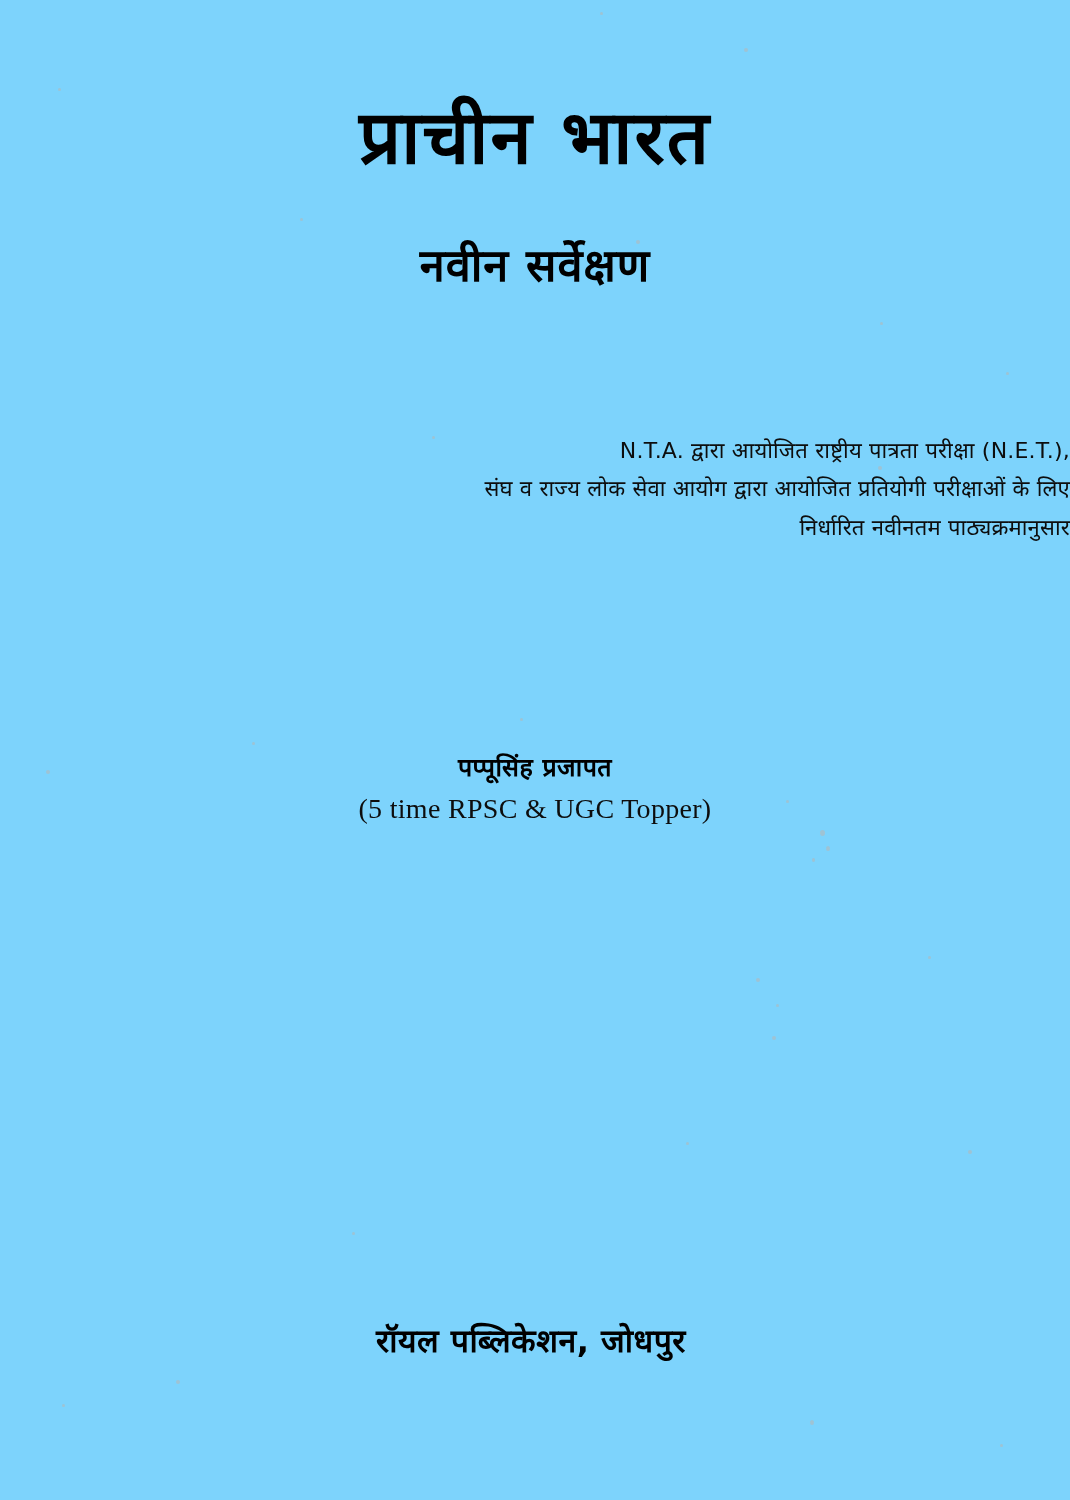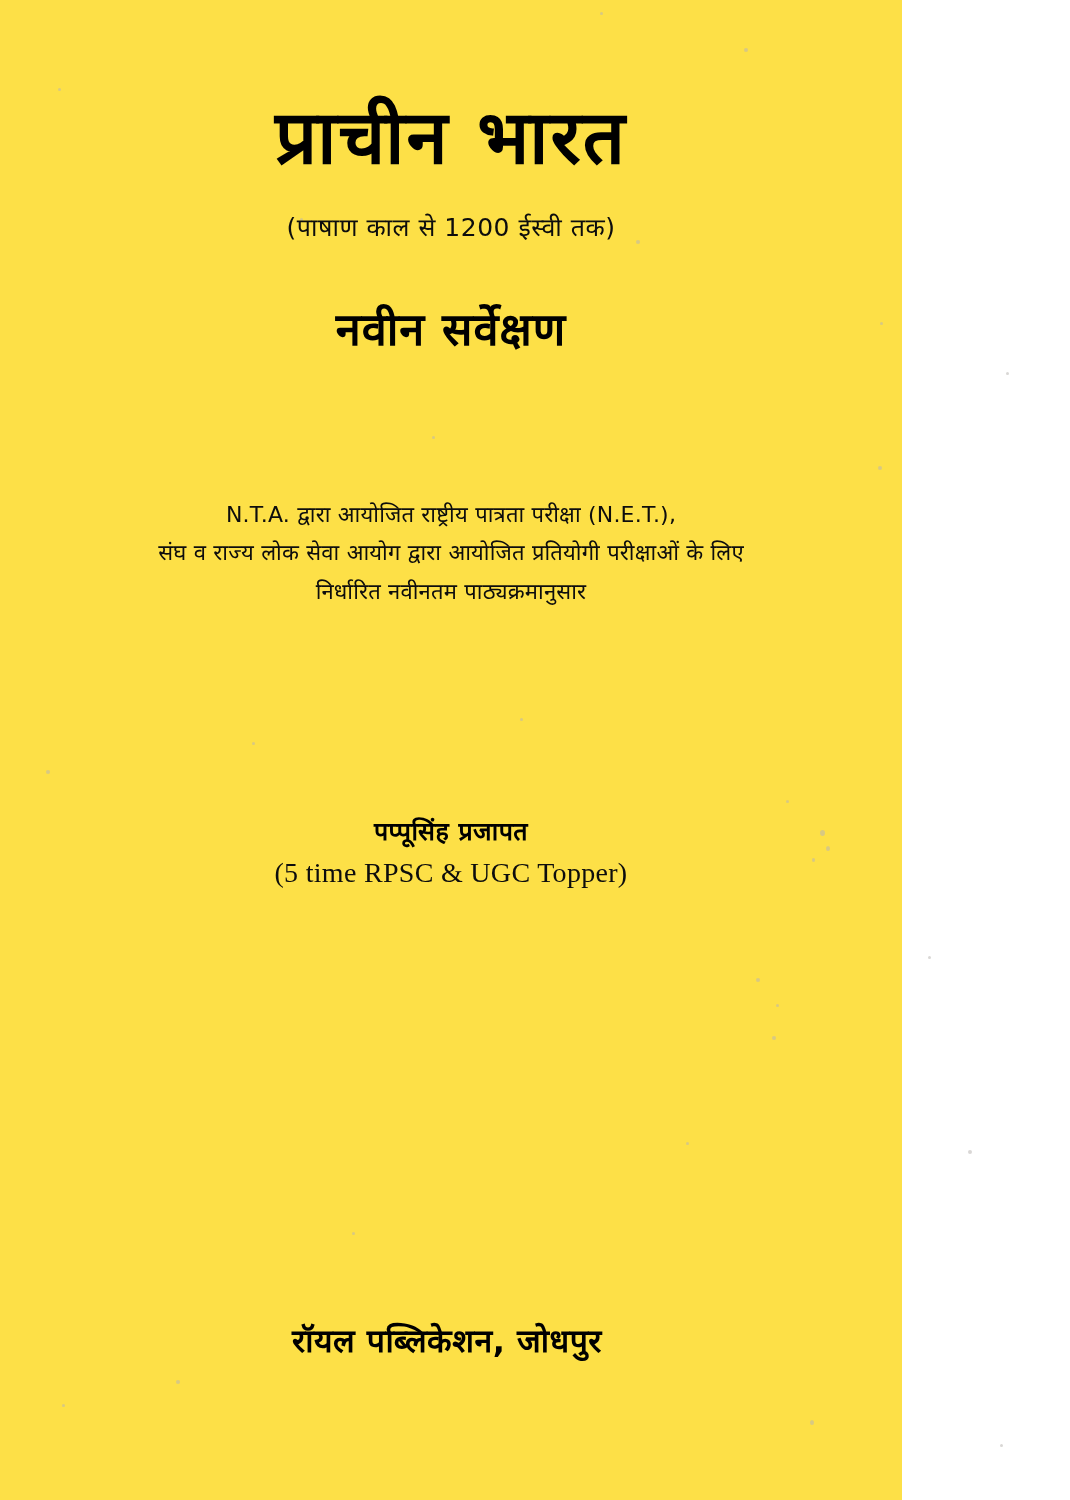--- a/index.html
+++ b/index.html
@@ -10,23 +10,23 @@
     width: 1070px;
     height: 1500px;
     background: #ffffff;
     font-family: "Liberation Serif", "DejaVu Serif", serif;
     color: #111111;
     overflow: hidden;
   }
 
   .page {
     position: relative;
-    width: 902px;
+    width: 1070px;
     height: 1500px;
-    background: #fde047;
+    background: #7dd3fc;
     box-sizing: border-box;
   }
 
   
   .speckle {
     position: absolute;
     background: #b9b7b2;
     border-radius: 50%;
     opacity: 0.55;
     pointer-events: none;
@@ -68,20 +68,21 @@
     letter-spacing: 1px;
     color: #000000;
   }
 
   .exam-block {
     padding-top: 126px;
     font-family: "DejaVu Sans", "Liberation Sans", sans-serif;
     font-size: 22px;
     line-height: 1.75;
     color: #0d0d0d;
+    text-align: right;
   }
   .exam-line {
     display: block;
     letter-spacing: 0.2px;
   }
 
   .author-block {
     padding-top: 202px;
   }
   .author-name {
@@ -151,21 +152,20 @@
   <div class="speckle" style="left:352px; top:1232px;width:3px; height:3px;"></div>
   <div class="speckle" style="left:176px; top:1380px;width:4px; height:4px;"></div>
   <div class="speckle" style="left:62px;  top:1404px;width:3px; height:3px;"></div>
   <div class="speckle" style="left:810px; top:1420px;width:4px; height:5px;"></div>
   <div class="speckle" style="left:1000px;top:1444px;width:3px; height:3px;"></div>
 
   <div class="content">
 
     <h1 class="title-main">प्राचीन भारत</h1>
 
-    <div class="title-sub">(पाषाण काल से 1200 ईस्वी तक)</div>
 
     <div class="title-second">नवीन सर्वेक्षण</div>
 
     <div class="exam-block">
       <span class="exam-line">N.T.A. द्वारा आयोजित राष्ट्रीय पात्रता परीक्षा (N.E.T.),</span>
       <span class="exam-line">संघ व राज्य लोक सेवा आयोग द्वारा आयोजित प्रतियोगी परीक्षाओं के लिए</span>
       <span class="exam-line">निर्धारित नवीनतम पाठ्यक्रमानुसार</span>
     </div>
 
     <div class="author-block">

